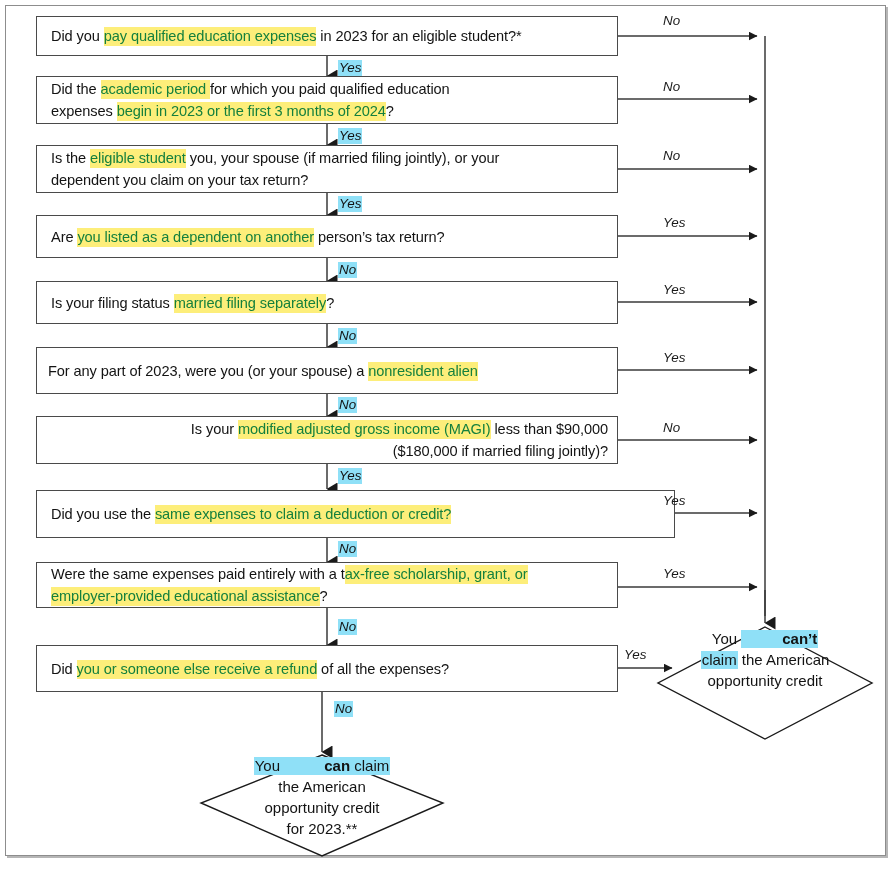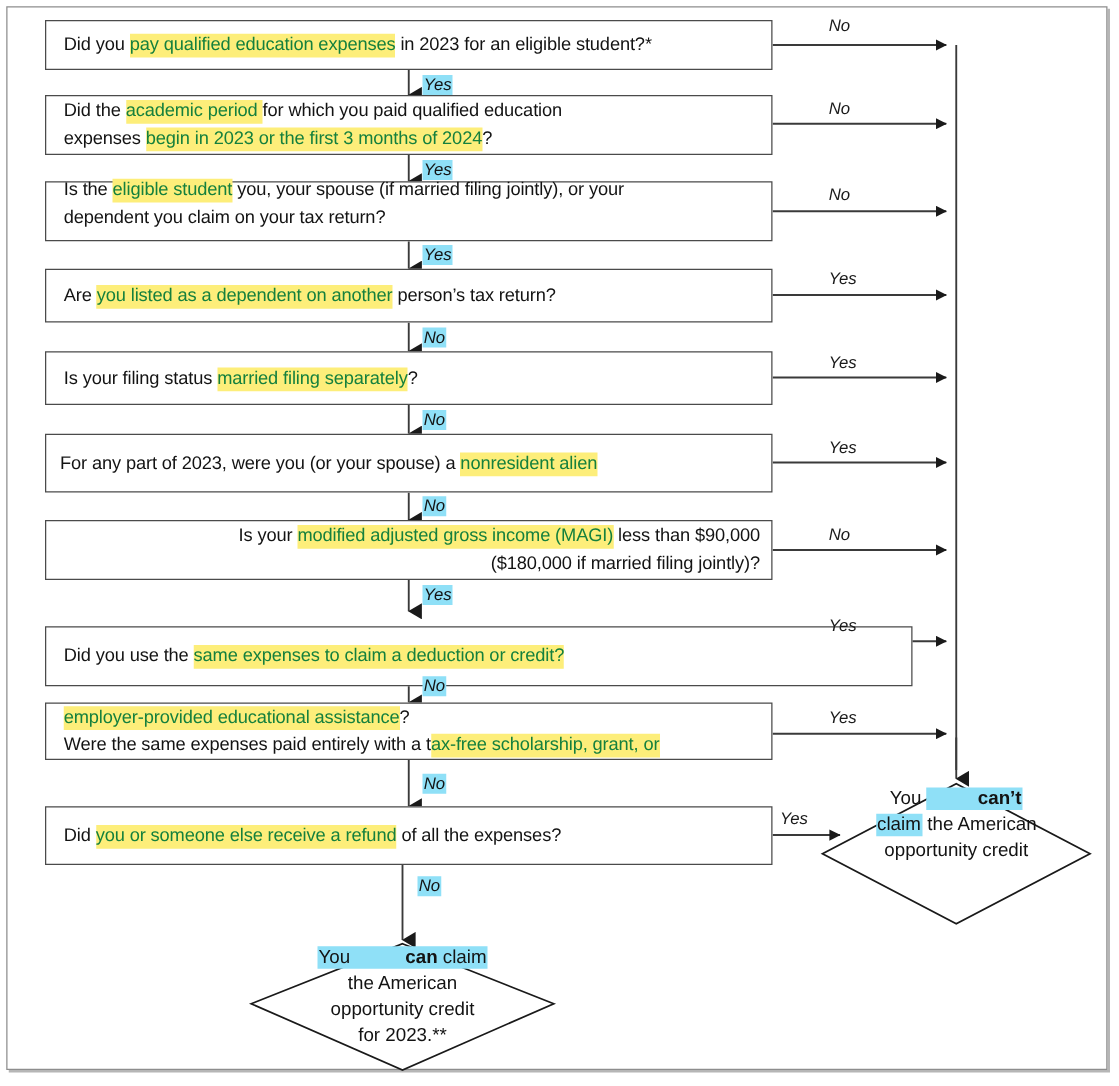--- a/index.html
+++ b/index.html
@@ -138,21 +138,21 @@
 
   <div class="qbox" style="left:36px; top:76px; width:582px; height:48px;">
     <div class="ln">
       <span>Did the </span><mark class="hl">academic period </mark><span>for which you paid qualified education</span>
     </div>
     <div class="ln">
       <span>expenses </span><mark class="hl">begin in 2023 or the first 3 months of 2024</mark><span>?</span>
     </div>
   </div>
 
-  <div class="qbox" style="left:36px; top:145px; width:582px; height:48px;justify-content:flex-end;">
+  <div class="qbox" style="left:36px; top:145px; width:582px; height:48px;">
     <div class="ln">
       <span>Is the </span><mark class="hl">eligible student</mark><span> you, your spouse (if married filing jointly), or your</span>
     </div>
     <div class="ln">dependent you claim on your tax return?</div>
   </div>
 
   <div class="qbox" style="left:36px; top:215px; width:582px; height:43px;">
     <div class="ln">
       <span>Are </span><mark class="hl">you listed as a dependent on another</mark><span> person’s tax return?</span>
     </div>
@@ -170,32 +170,32 @@
     </div>
   </div>
 
   <div class="qbox" style="left:36px; top:416px; width:582px; height:48px;text-align:right;">
     <div class="ln">
       <span>Is your </span><mark class="hl">modified adjusted gross income (MAGI)</mark><span> less than $90,000</span>
     </div>
     <div class="ln">($180,000 if married filing jointly)?</div>
   </div>
 
-  <div class="qbox" style="left:36px; top:501px; width:694px; height:48px;">
+  <div class="qbox" style="left:36px; top:490px; width:639px; height:48px;">
     <div class="ln">
       <span>Did you use the </span><mark class="hl">same expenses to claim a deduction or credit?</mark>
     </div>
   </div>
 
   <div class="qbox" style="left:36px; top:562px; width:582px; height:46px;">
     <div class="ln">
+      <span>Were the same expenses paid entirely with a t</span><mark class="hl">ax-free scholarship, grant, or</mark>
+    </div>
+    <div class="ln">
       <mark class="hl">employer-provided educational assistance</mark><span>?</span>
-    </div>
-    <div class="ln">
-      <span>Were the same expenses paid entirely with a t</span><mark class="hl">ax-free scholarship, grant, or</mark>
     </div>
   </div>
 
   <div class="qbox" style="left:36px; top:645px; width:582px; height:47px;">
     <div class="ln">
       <span>Did </span><mark class="hl">you or someone else receive a refund</mark><span> of all the expenses?</span>
     </div>
   </div>
 
   <div class="lbld" style="left:338px; top:60px;">

